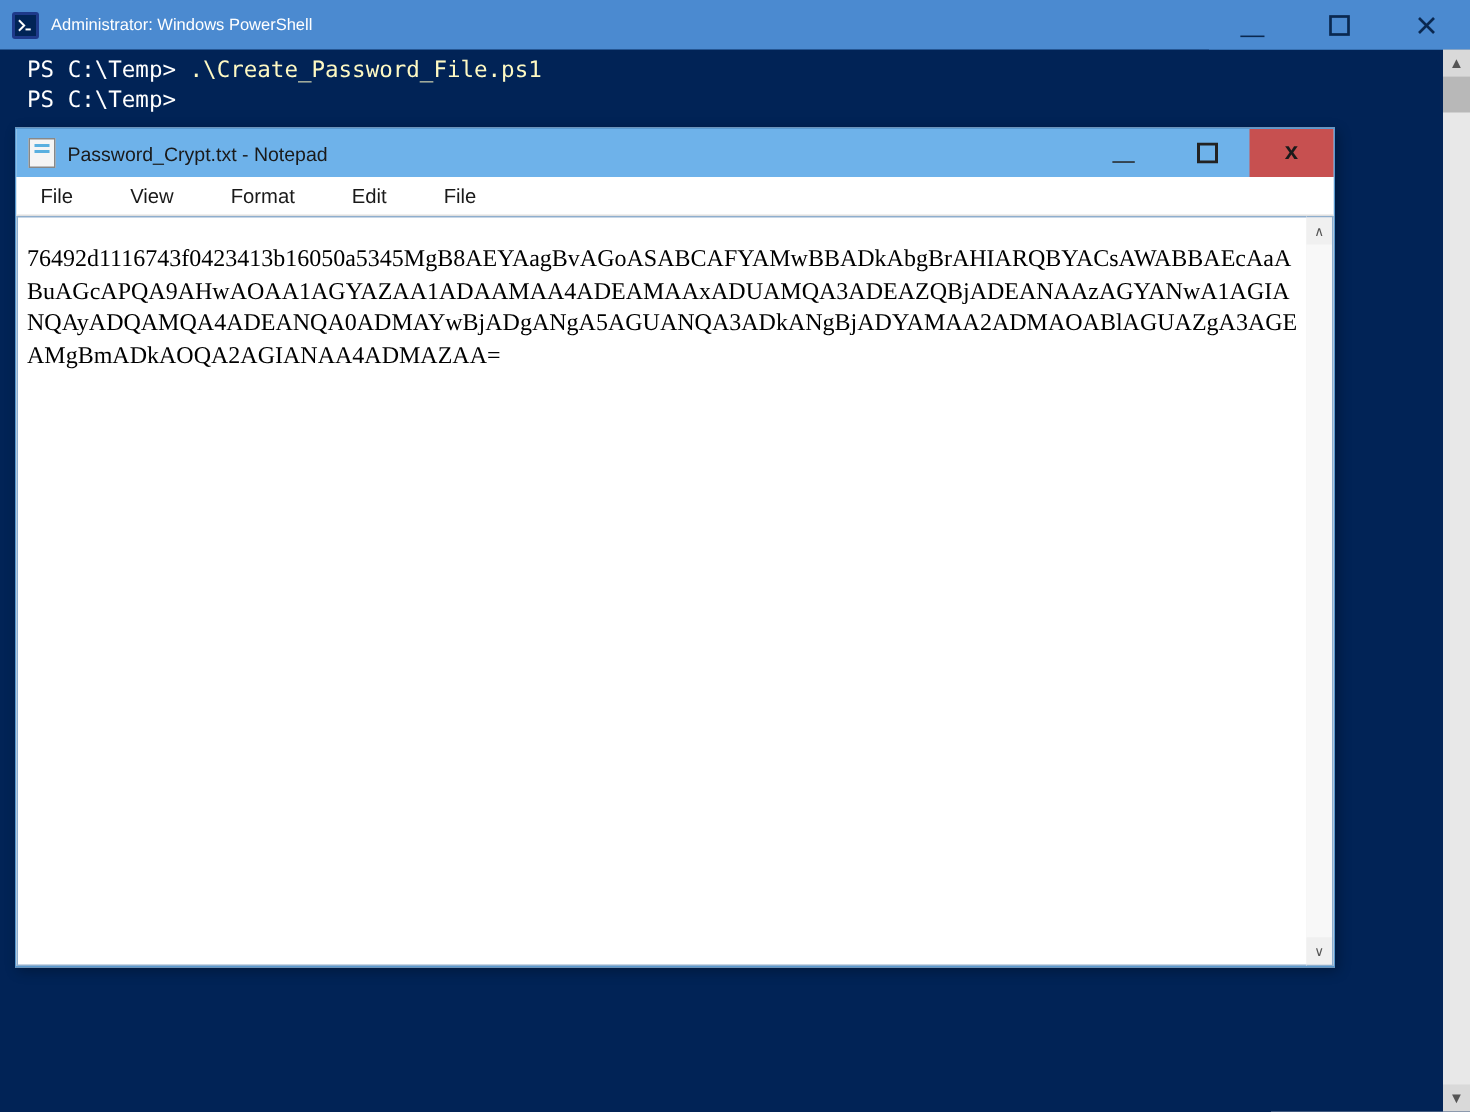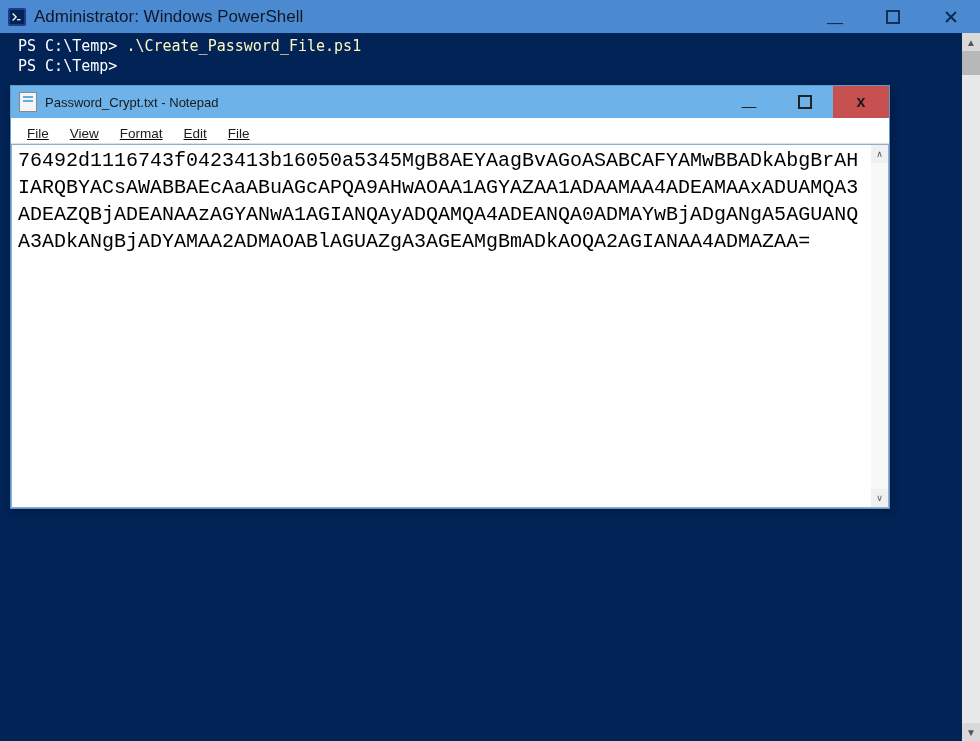--- a/index.html
+++ b/index.html
@@ -46,22 +46,22 @@
       border-radius: 2px;
       display: flex;
       align-items: center;
       justify-content: center;
     }
     .ps-icon svg {
       width: 14px;
       height: 14px;
     }
     .ps-title {
-      font-size: 17px;
-      color: #0f172a;
+      font-size: 11px;
+      color: #ffffff;
     }
     .ps-controls {
       display: flex;
       height: 100%;
     }
     .ps-control-btn {
       width: 58px;
       height: 100%;
       display: flex;
       align-items: center;
@@ -133,21 +133,21 @@
     .ps-command {
       color: #fef9c3;
     }
     
     
     .notepad-window {
       position: absolute;
       top: 85px;
       left: 10px;
       width: 880px;
-      height: 424px;
+      height: 560px;
       background: #ffffff;
       border: 1px solid #5a9ad0;
       box-shadow: 2px 2px 8px rgba(0,0,0,0.3);
     }
     .notepad-titlebar {
       height: 32px;
       background: #6eb2ea;
       display: flex;
       align-items: center;
       justify-content: space-between;
@@ -219,42 +219,41 @@
       background: #c75050;
       color: #1a1a1a;
       font-size: 16px;
       font-weight: bold;
     }
     
     .notepad-menubar {
       height: 26px;
       background: #ffffff;
       display: flex;
-      align-items: flex-end;
+      align-items: center;
       padding: 0 6px;
-      gap: 1px;
+      gap: 18px;
       border-bottom: 1px solid #e0e0e0;
-      text-decoration: underline;
     }
     .menu-item {
       padding: 2px 10px;
       font-size: 13.5px;
       color: #1a1a1a;
       cursor: pointer;
     }
     
     .notepad-content-wrapper {
       display: flex;
       height: calc(100% - 58px);
     }
     .notepad-content {
       flex: 1;
-      padding: 2px 6px;
-      font-family: Liberation Mono, monospace;
-      font-size: 20px;
+      padding: 17px 6px;
+      font-family: Liberation Serif, serif;
+      font-size: 16px;
       color: #000000;
       background: #ffffff;
       overflow: hidden;
       word-break: break-all;
       border: 1px solid #8faecd;
       border-right: none;
       line-height: 1.35;
     }
     .notepad-scrollbar {
       width: 18px;

